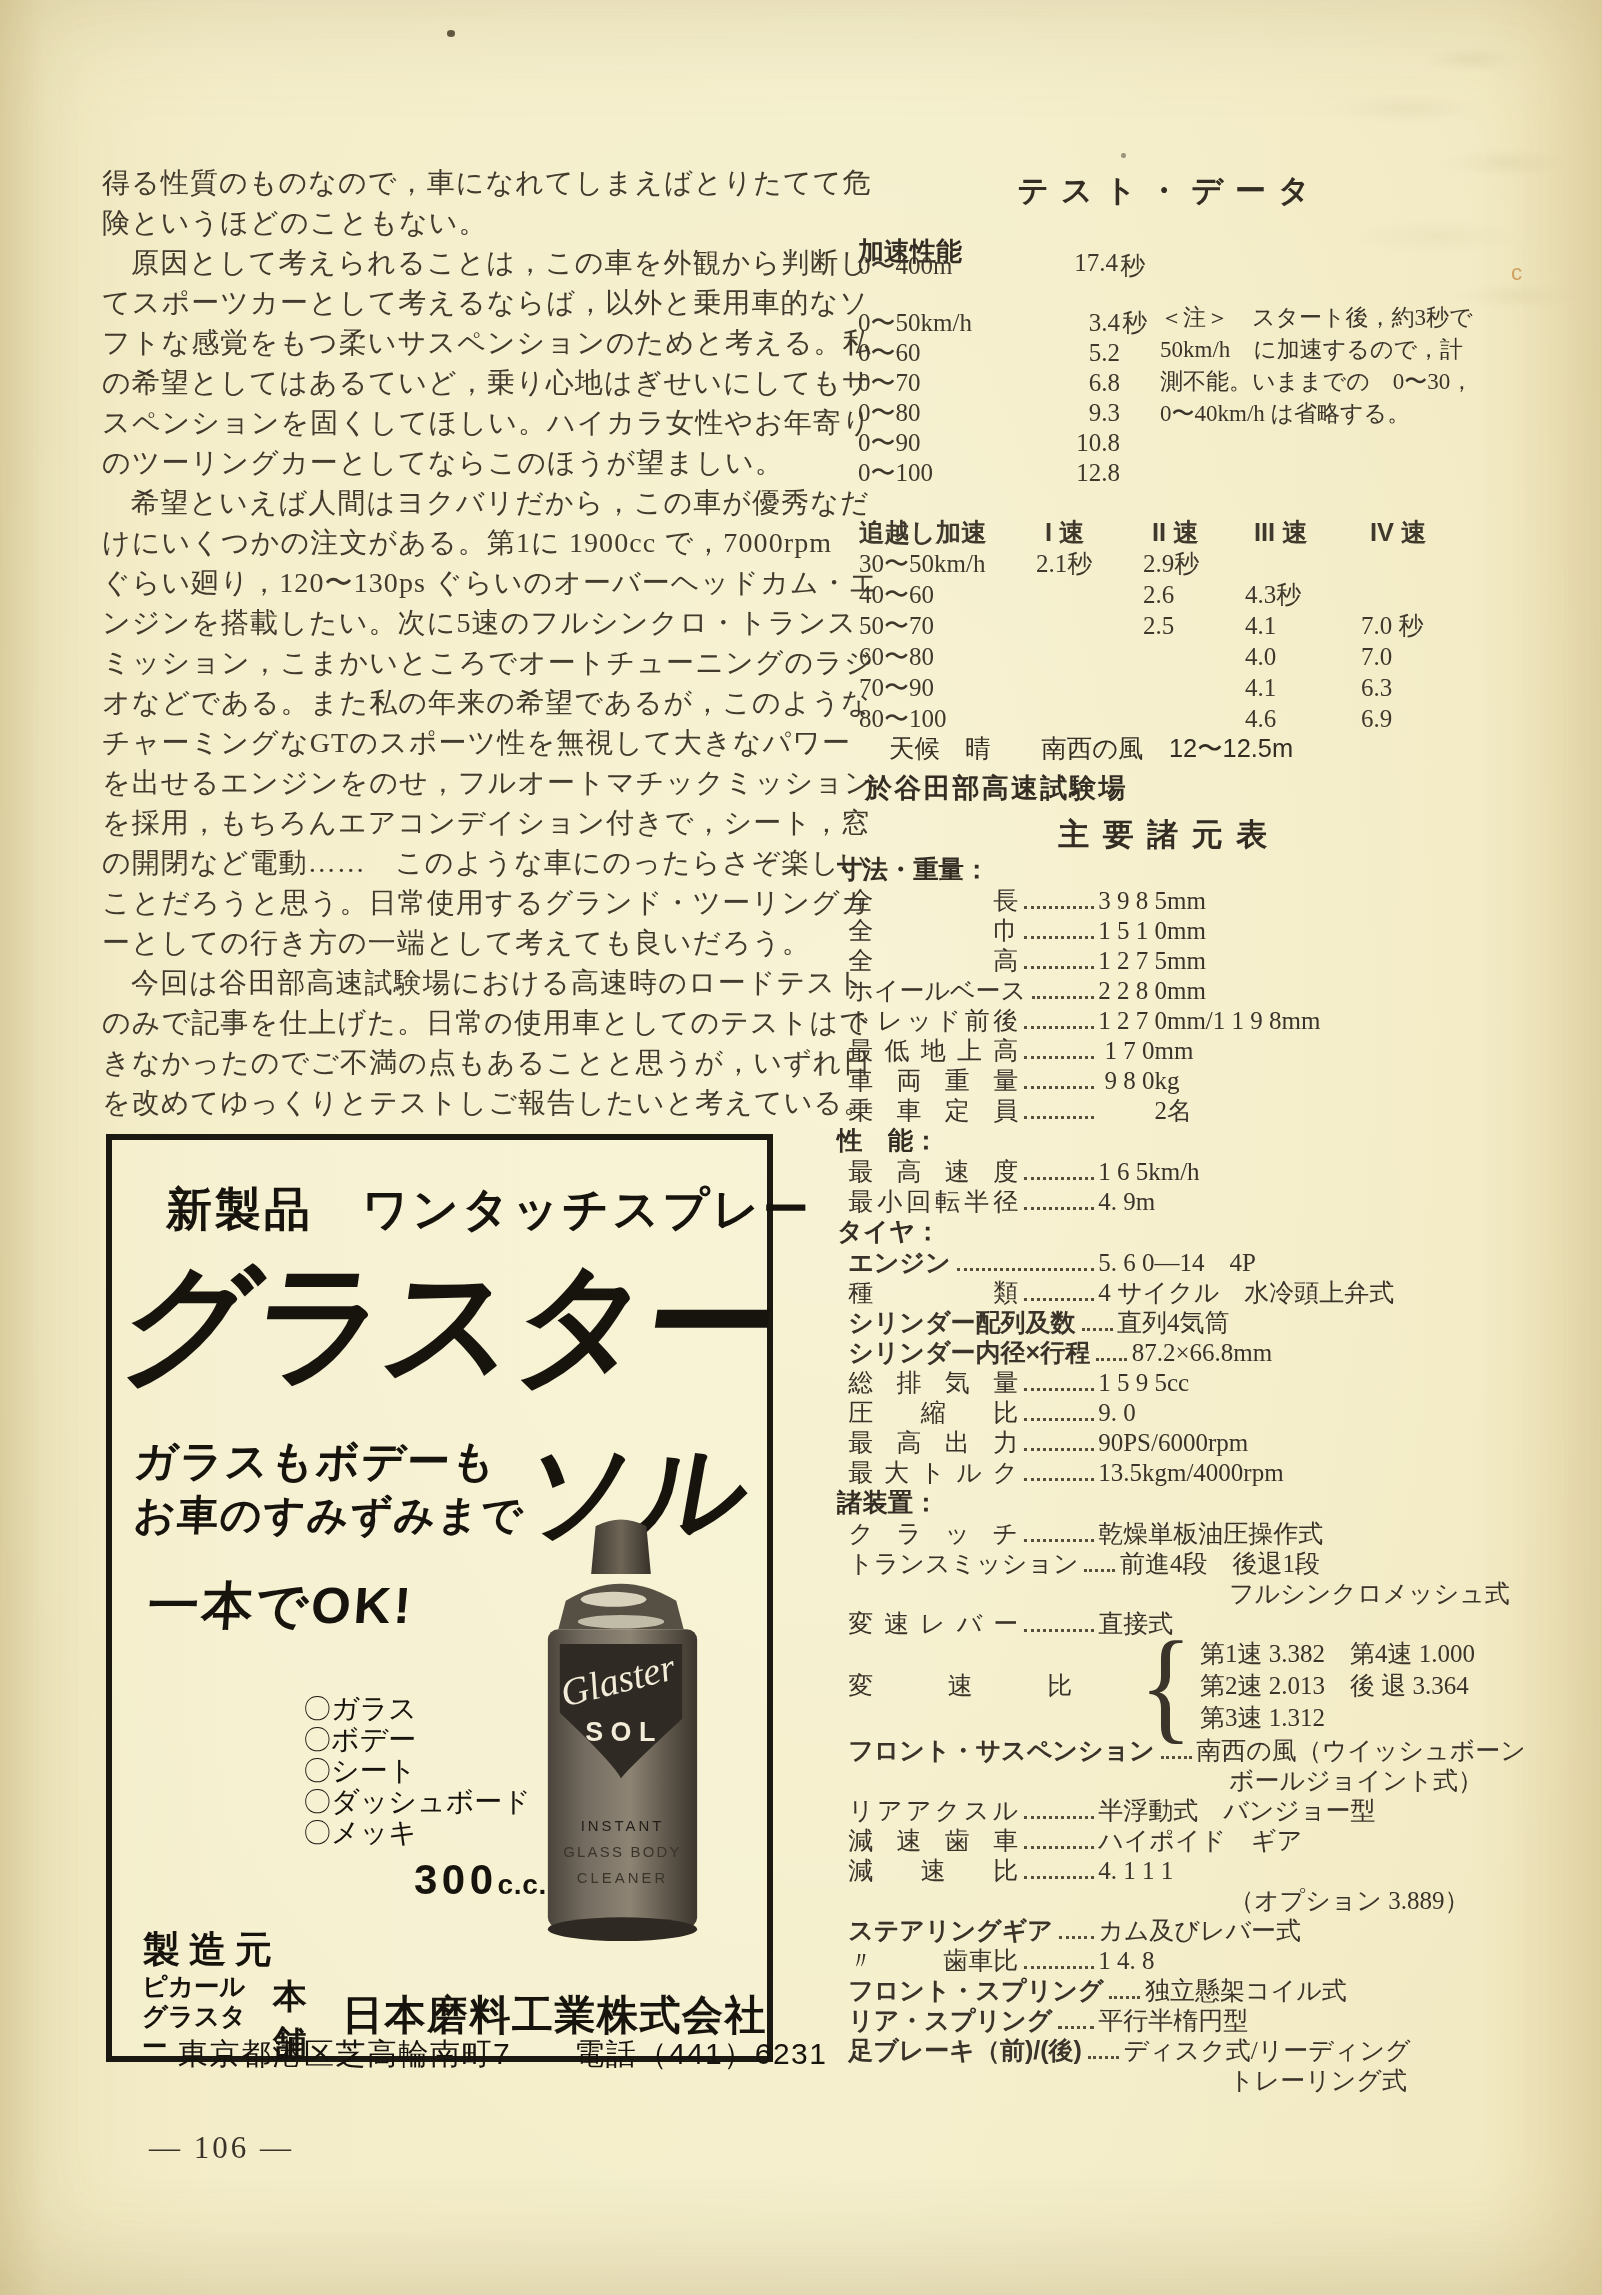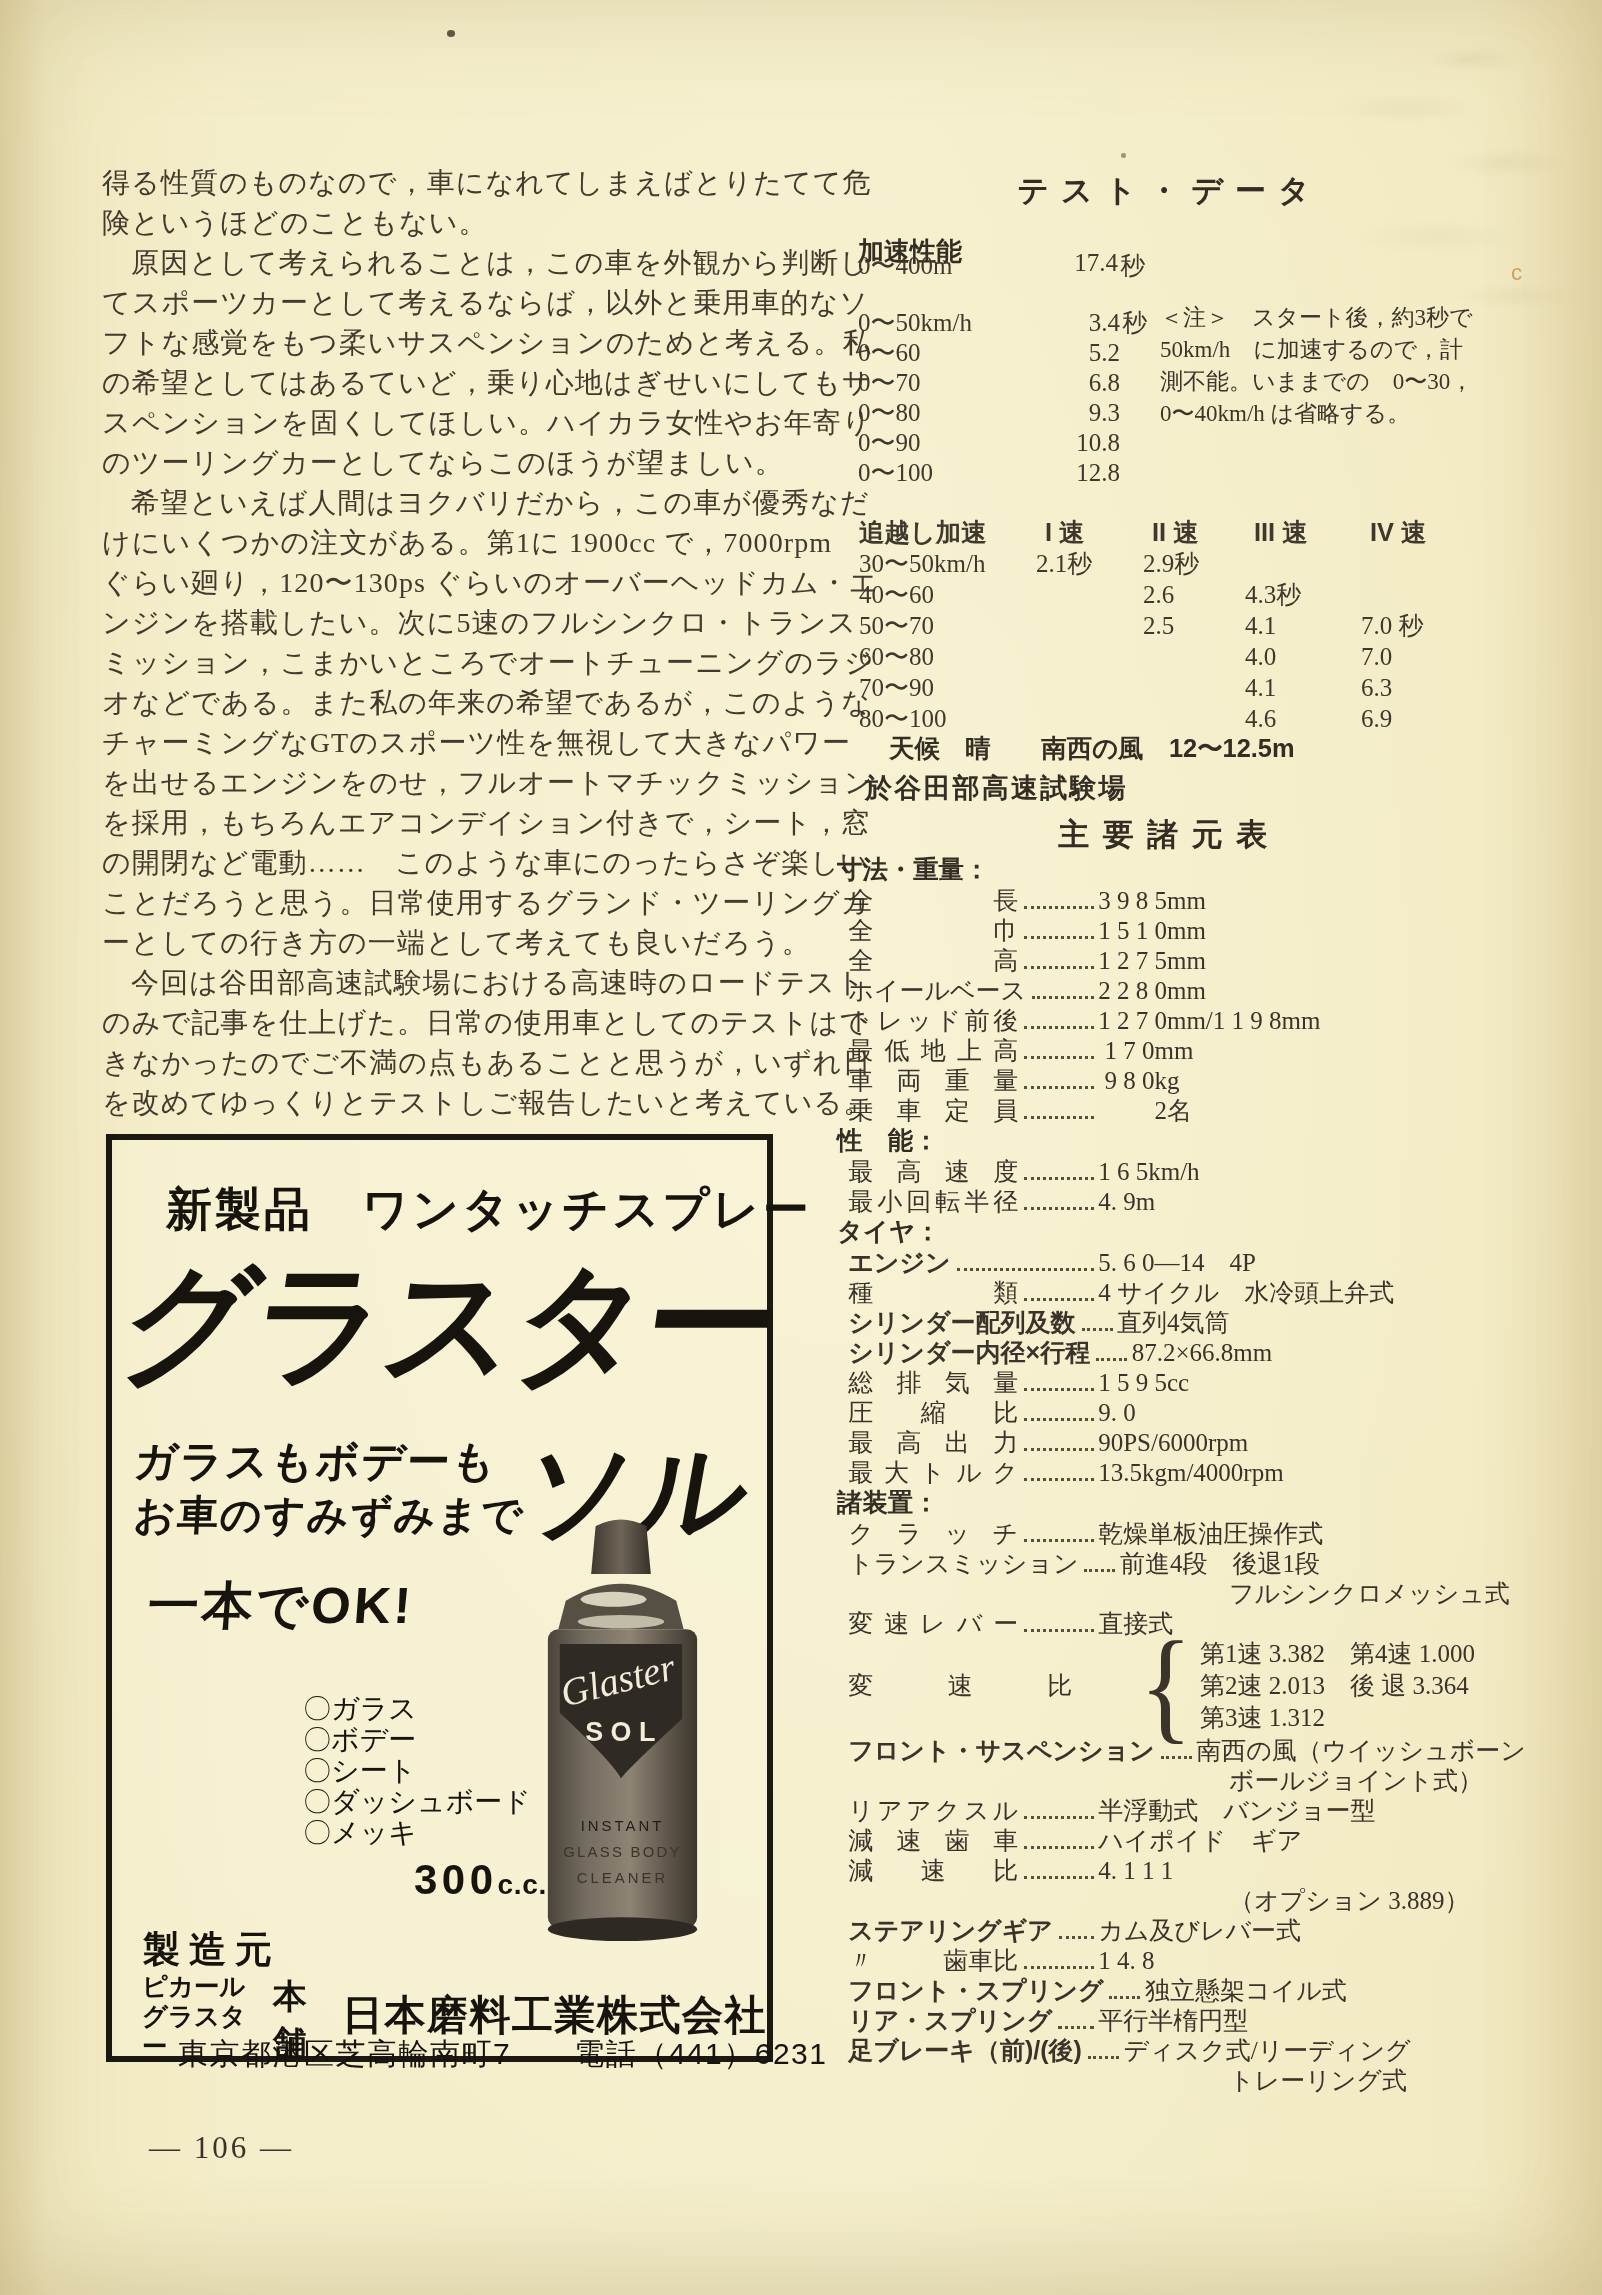--- a/index.html
+++ b/index.html
@@ -38,21 +38,21 @@
   .num{display:inline-block;width:66px;text-align:right;white-space:pre;}
   .unit{padding-left:2.2px;}
   .notebox{position:absolute;left:1160px;top:302px;width:409px;font-size:23px;line-height:32px;
     white-space:pre;color:#3b342a;}
   .passing{position:absolute;left:859px;top:516px;}
   .prow{display:flex;height:31px;font-size:25px;align-items:baseline;}
   .prow.header{font-weight:bold;font-size:25.4px;}
   .pc0{width:177px;white-space:pre;}
   .pc1{width:107px;}.pc2{width:102px;}.pc3{width:116px;}.pc4{flex:1;}
   .prow.header .pc1,.prow.header .pc2,.prow.header .pc3,.prow.header .pc4{padding-left:9px;box-sizing:border-box;}
-  .weather{position:absolute;left:889px;top:732px;font-size:25.4px;font-weight:bold;white-space:pre;color:#332d23;}
+  .weather{position:absolute;left:889px;top:732px;font-size:25.4px;font-weight:normal;white-space:pre;color:#332d23;}
   .location{position:absolute;left:865px;top:770px;font-size:27px;font-weight:bold;letter-spacing:2.2px;color:#332d23;}
   .sp-title{position:absolute;left:848px;top:814px;width:643px;text-align:center;
     font-size:31px;font-weight:bold;letter-spacing:13.5px;color:#332d23;}
   .specs{position:absolute;left:837px;top:853px;width:736px;font-size:25px;color:#3a332a;}
   .ssec{height:31px;font-weight:bold;font-size:25.4px;color:#332d23;}
   .srow{display:flex;height:30px;padding-left:11.2px;align-items:baseline;}
   .lblwrap{display:flex;min-width:250px;flex:0 0 auto;align-items:baseline;}
   .lbl{display:flex;justify-content:space-between;min-width:170px;white-space:pre;}
   .lbl.boldlbl{font-family:"Liberation Sans","DejaVu Sans",sans-serif;font-weight:bold;min-width:0;}
   .dots{flex:1 1 auto;min-width:31px;margin:0 4.5px 6.7px 6px;border-bottom:3px dotted #5a4e3c;}

